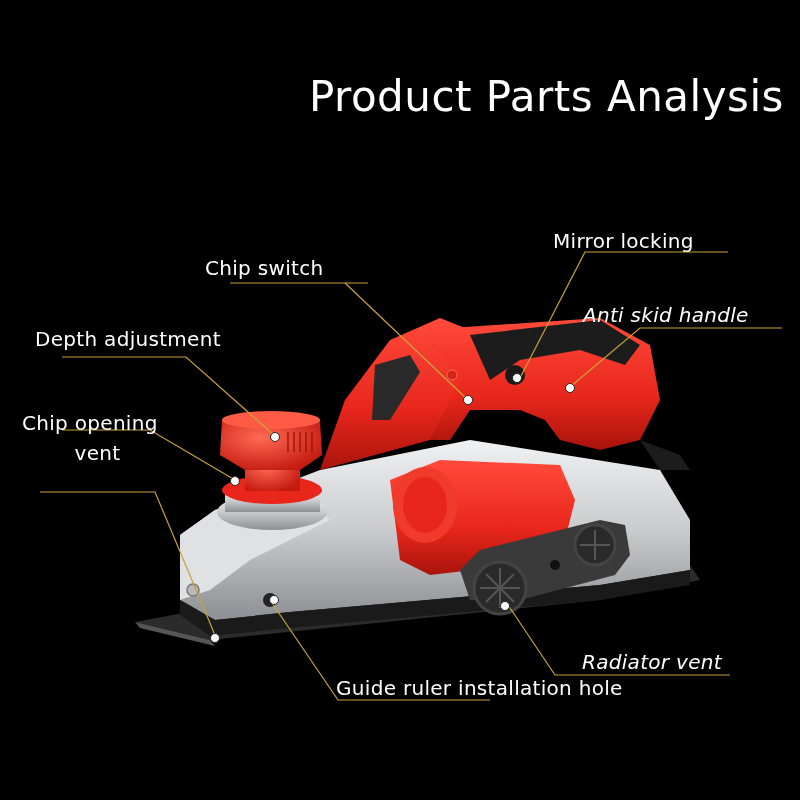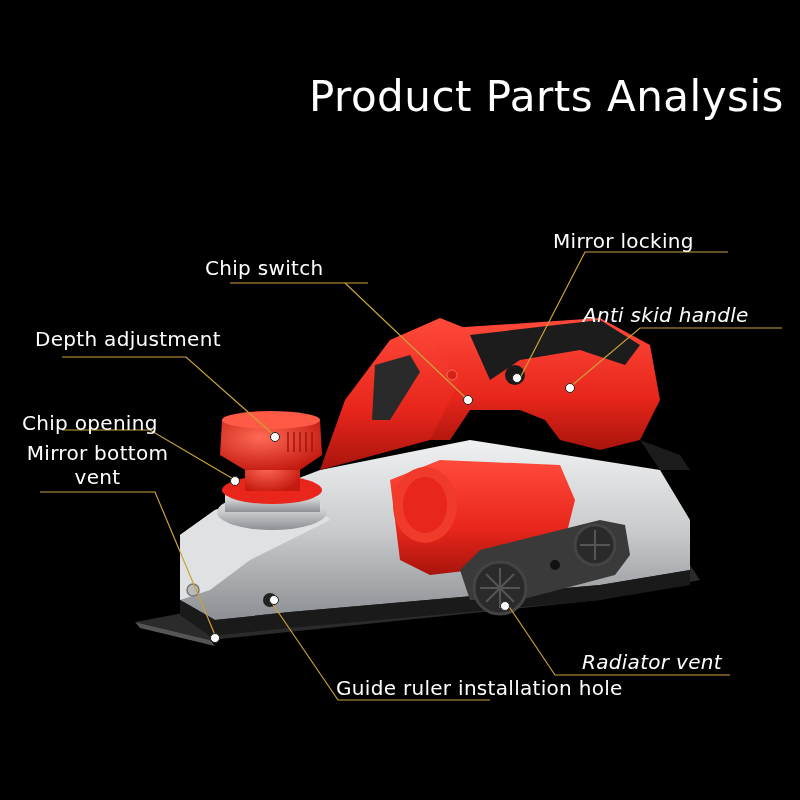--- a/index.html
+++ b/index.html
@@ -115,17 +115,16 @@
     <circle cx="274" cy="600" r="4.5"></circle>
   </g>
 </svg>
 
 <div class="label" style="left:553px; top:229px;">Mirror locking</div>
 <div class="label" style="left:205px; top:256px;">Chip switch</div>
 <div class="label" style="left:583px; top:303px;font-style:italic;">Anti skid handle</div>
 <div class="label" style="left:35px; top:327px;">Depth adjustment</div>
 <div class="label" style="left:22px; top:399px;margin-top:12px;">Chip opening</div>
 <div class="label center" style="left:5px; top:441px; width:185px;">
-  <div>Mirror bottom</div>
   <div>vent</div>
 </div>
 <div class="label" style="left:582px; top:650px;font-style:italic;">Radiator vent</div>
 <div class="label" style="left:336px; top:676px;">Guide ruler installation hole</div>
 
 </body></html>

